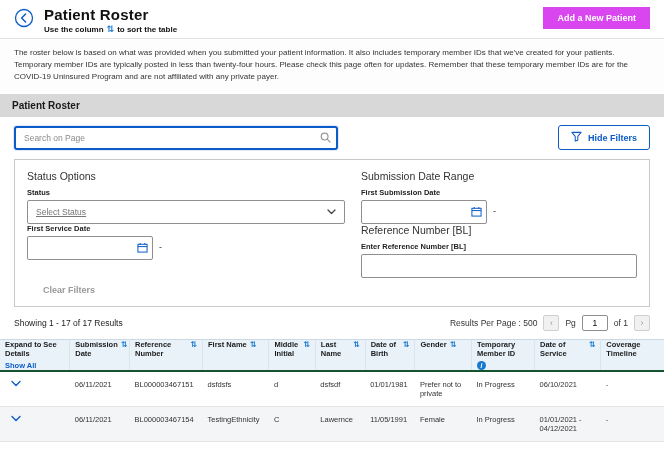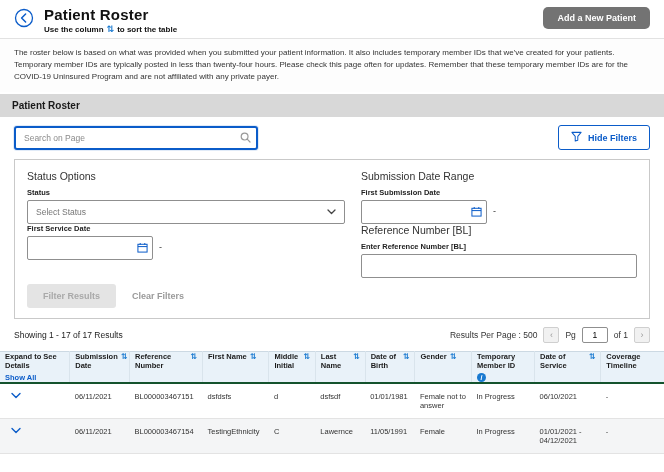--- a/index.html
+++ b/index.html
@@ -9,44 +9,44 @@
     background:#ffffff; color:#222;
     font-family:"Liberation Sans","DejaVu Sans",sans-serif;
   }
   
   .topbar { display:flex; align-items:flex-start; padding:6px 14px 4px; background:#fff; border-bottom:1px solid #e2e2e2; }
   .back-btn { background:none; border:none; padding:0; margin-top:2px; cursor:pointer; line-height:0; }
   .title-wrap { margin-left:10px; }
   .page-title { font-size:15px; font-weight:bold; margin:0; color:#111; letter-spacing:.2px; }
   .subtitle { font-size:8px; font-weight:bold; color:#111; margin-top:2px; display:flex; align-items:center; gap:3px; }
   .sort-glyph { color:#1879d0; font-size:9px; line-height:1; }
-  .add-btn { margin-left:auto; margin-top:1px; background:#737373; color:#fff; border:none; border-radius:5px;
+  .add-btn { margin-left:auto; margin-top:1px; background:#d946ef; color:#fff; border:none; border-radius:0;
              font-size:9px; font-weight:bold; padding:6px 14px; cursor:pointer; font-family:inherit; }
   
   .intro { margin:0; padding:8px 14px 9px; font-size:8px; line-height:1.5; color:#333; background:#fdfdfd; }
   
   .section-bar { background:#d8d8d8; font-size:10px; font-weight:bold; color:#1a1a1a; padding:6px 12px; margin-top:2px; }
   
   .search-row { display:flex; align-items:center; justify-content:space-between; padding:8px 14px 6px; }
-  .search-wrap { position:relative; width:244px; }
+  .search-wrap { position:relative; width:324px; }
   .search-input { width:100%; height:24px; border:2px solid #0b5cc9; border-radius:3px; padding:0 26px 0 8px;
                   font-size:8.5px; color:#333; outline:none; font-family:inherit; box-shadow:0 0 0 1px rgba(11,92,201,.12); }
   .search-input::placeholder { color:#8a8a8a; }
   .search-icon { position:absolute; right:7px; top:6px; line-height:0; }
   .hide-filters { display:flex; align-items:center; gap:6px; border:1.5px solid #0b5cc9; background:#fff; color:#0b5cc9;
                   font-weight:bold; font-size:9px; padding:5px 12px; border-radius:3px; cursor:pointer; font-family:inherit; }
   
   .filter-panel { margin:3px 14px 0; border:1px solid #c9c9c9; background:#fff; padding:10px 12px 10px; }
   .f-row { display:flex; }
   .col-left { width:318px; flex:none; margin-right:16px; }
   .col-right { flex:1; min-width:0; }
   .f-heading { font-size:10.5px; font-weight:normal; color:#333; margin:0 0 6px; }
   .f-label { display:block; font-size:7.5px; font-weight:bold; color:#222; margin:0 0 3px; }
   .select { height:24px; border:1px solid #8f8f8f; border-radius:2px; display:flex; align-items:center;
-            justify-content:space-between; padding:0 8px; font-size:8.5px; color:#767676; background:#fff; cursor:pointer; }
+            justify-content:space-between; padding:0 8px; font-size:8.5px; color:#767676; background:#fff; cursor:pointer;text-decoration:underline; }
   .date-pair { display:flex; align-items:flex-end; gap:6px; }
   .date-wrap { position:relative; width:126px; }
   .date-input { width:100%; height:24px; border:1px solid #8f8f8f; border-radius:2px; padding:0 22px 0 6px;
                 font-size:8.5px; font-family:inherit; color:#333; }
   .cal-icon { position:absolute; right:5px; top:6px; line-height:0; }
   .hyphen { font-size:9px; color:#333; padding-bottom:8px; }
   .ref-input { width:100%; height:24px; border:1px solid #8f8f8f; border-radius:2px; padding:0 6px;
                font-size:8.5px; font-family:inherit; color:#333; }
   .f-actions { margin-top:6px; display:flex; align-items:center; }
   .filter-btn { background:#e4e4e4; color:#a9a9a9; border:none; border-radius:3px; font-size:9px; font-weight:bold;
@@ -180,21 +180,20 @@
         </div>
       </div>
       <div class="col-right">
         <h2 class="f-heading">Reference Number [BL]</h2>
         <label class="f-label">Enter Reference Number [BL]</label>
         <input class="ref-input" type="text" style="">
       </div>
     </div>
 
     <div class="f-actions">
-      <button class="filter-btn" disabled="">Filter Results</button>
       <button class="clear-btn">Clear Filters</button>
     </div>
   </section>
 
   <div class="results-bar">
     <span>Showing 1 - 17 of 17 Results</span>
     <div class="pagination">
       <span>Results Per Page : 500</span>
       <button class="pg-btn">
         <span>‹</span>
@@ -295,21 +294,21 @@
               </svg>
             </span>
           </button>
         </td>
         <td>06/11/2021</td>
         <td>BL000003467151</td>
         <td>dsfdsfs</td>
         <td>d</td>
         <td>dsfsdf</td>
         <td>01/01/1981</td>
-        <td>Female not to answer</td>
+        <td>Prefer not to private</td>
         <td>In Progress</td>
         <td>06/10/2021</td>
         <td>-</td>
       </tr>
       <tr class="alt">
         <td>
           <button class="expand-btn">
             <span>
               <svg width="10" height="7" viewBox="0 0 10 7">
                 <polyline points="1,1.5 5,5.5 9,1.5" fill="none" stroke="#0b5cc9" stroke-width="1.4" stroke-linecap="round" stroke-linejoin="round"></polyline>

